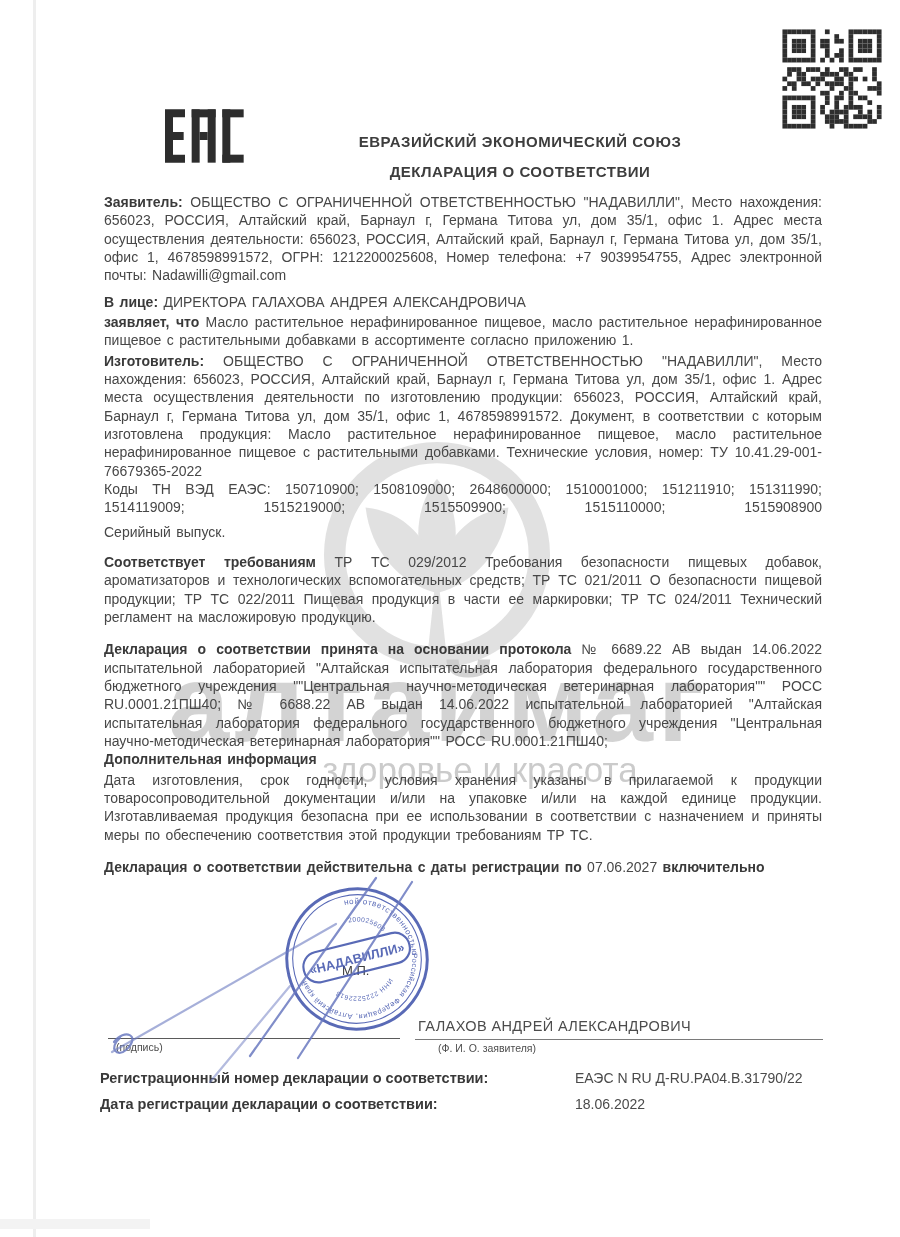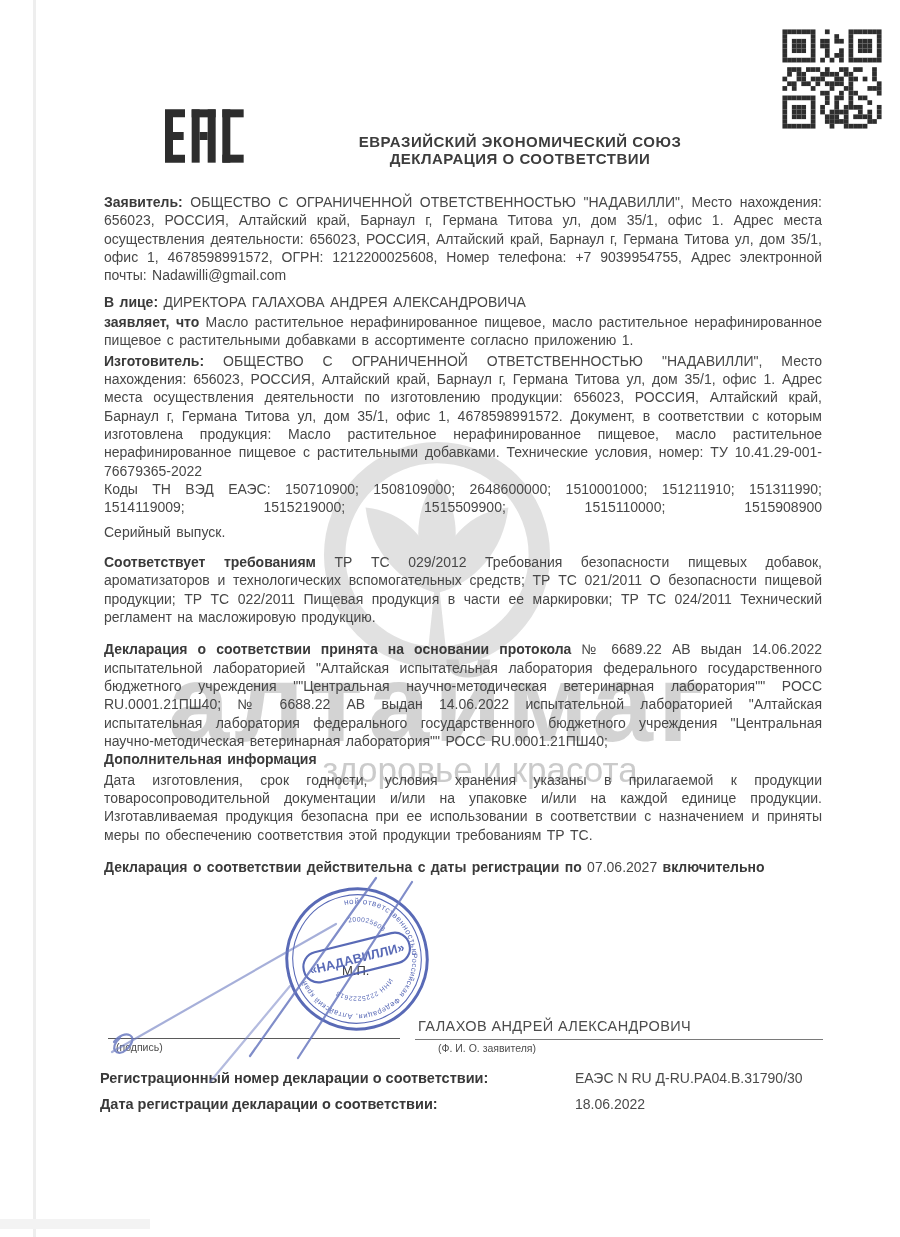--- a/index.html
+++ b/index.html
@@ -6,21 +6,21 @@
   .page{position:relative;width:900px;height:1237px;background:#fff;overflow:hidden;
         font-family:"Liberation Sans",sans-serif;color:#474747;}
   
   .edge-left{position:absolute;left:33px;top:0;width:3px;height:100%;background:#eeeeee;}
   .edge-bottom{position:absolute;left:0;bottom:8px;width:150px;height:10px;background:#f3f3f3;}
 
   
   .eac{position:absolute;left:165px;top:104px;width:80px;height:64px;color:#2d2d2d;}
   .hdr{position:absolute;left:240px;top:133px;width:560px;text-align:center;
        font-weight:bold;font-size:15px;letter-spacing:.5px;color:#3d3d3d;}
-  .hdr .l2{}
+  .hdr .l2{margin-top:13px;}
   .qr{position:absolute;left:772px;top:20px;width:120px;height:118px;fill:#2e2e2e;}
 
   
   .wm-logo{position:absolute;left:318px;top:436px;width:238px;height:238px;opacity:.55;z-index:0;}
   .wm-brand{position:absolute;left:168px;top:648px;width:640px;font-size:110px;font-weight:bold;
             letter-spacing:5px;color:#c9c9c9;opacity:.8;z-index:0;line-height:1;}
   .wm-tag{position:absolute;left:240px;top:752px;width:480px;text-align:center;font-size:35px;
           color:#c6c6c6;opacity:.9;z-index:0;line-height:1;}
 
   
@@ -390,20 +390,20 @@
       </svg>
       <div class="signline"></div>
       <div class="signcap">(подпись)</div>
       <div class="fio">ГАЛАХОВ АНДРЕЙ АЛЕКСАНДРОВИЧ</div>
       <div class="fioline"></div>
       <div class="fiocap">(Ф. И. О. заявителя)</div>
     </div>
 
     <div class="regrow">
       <b>Регистрационный номер декларации о соответствии:</b>
-      <span class="regval">ЕАЭС N RU Д-RU.РА04.В.31790/30</span>
+      <span class="regval">ЕАЭС N RU Д-RU.РА04.В.31790/22</span>
     </div>
     <div class="regrow">
       <b>Дата регистрации декларации о соответствии:</b>
       <span class="regval">18.06.2022</span>
     </div>
   </div>
 </div>
 
 </body></html>

